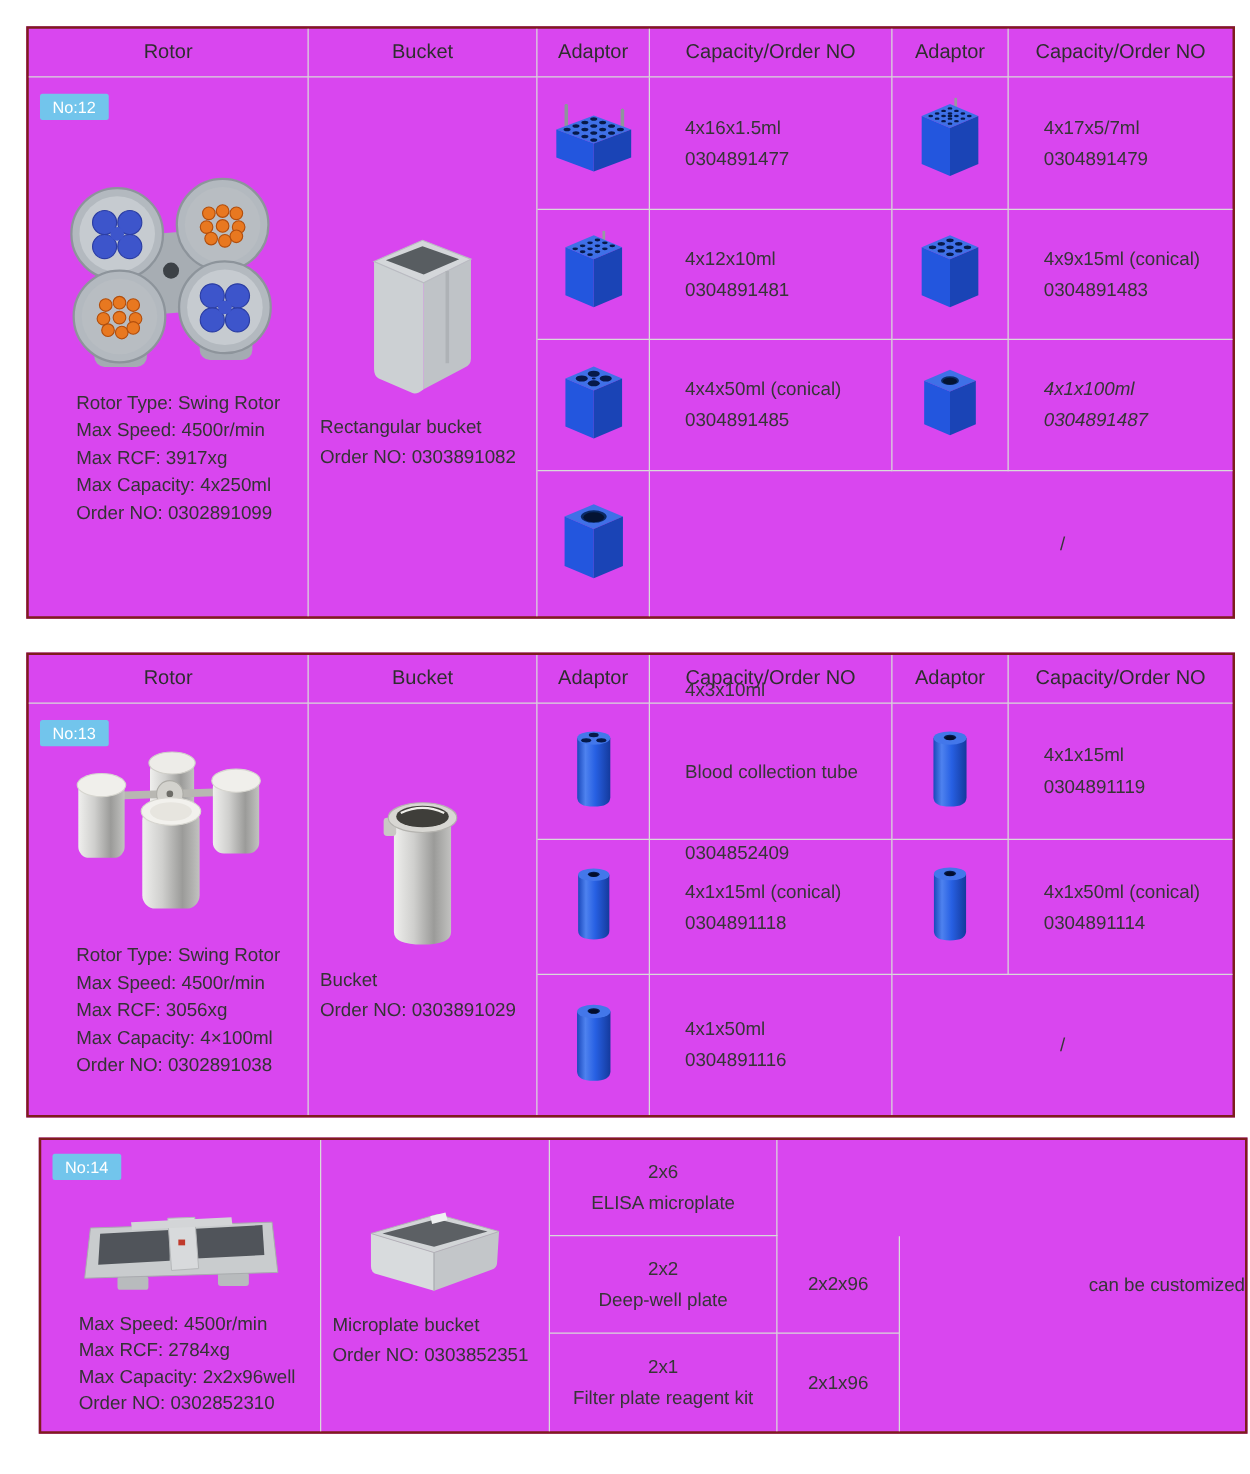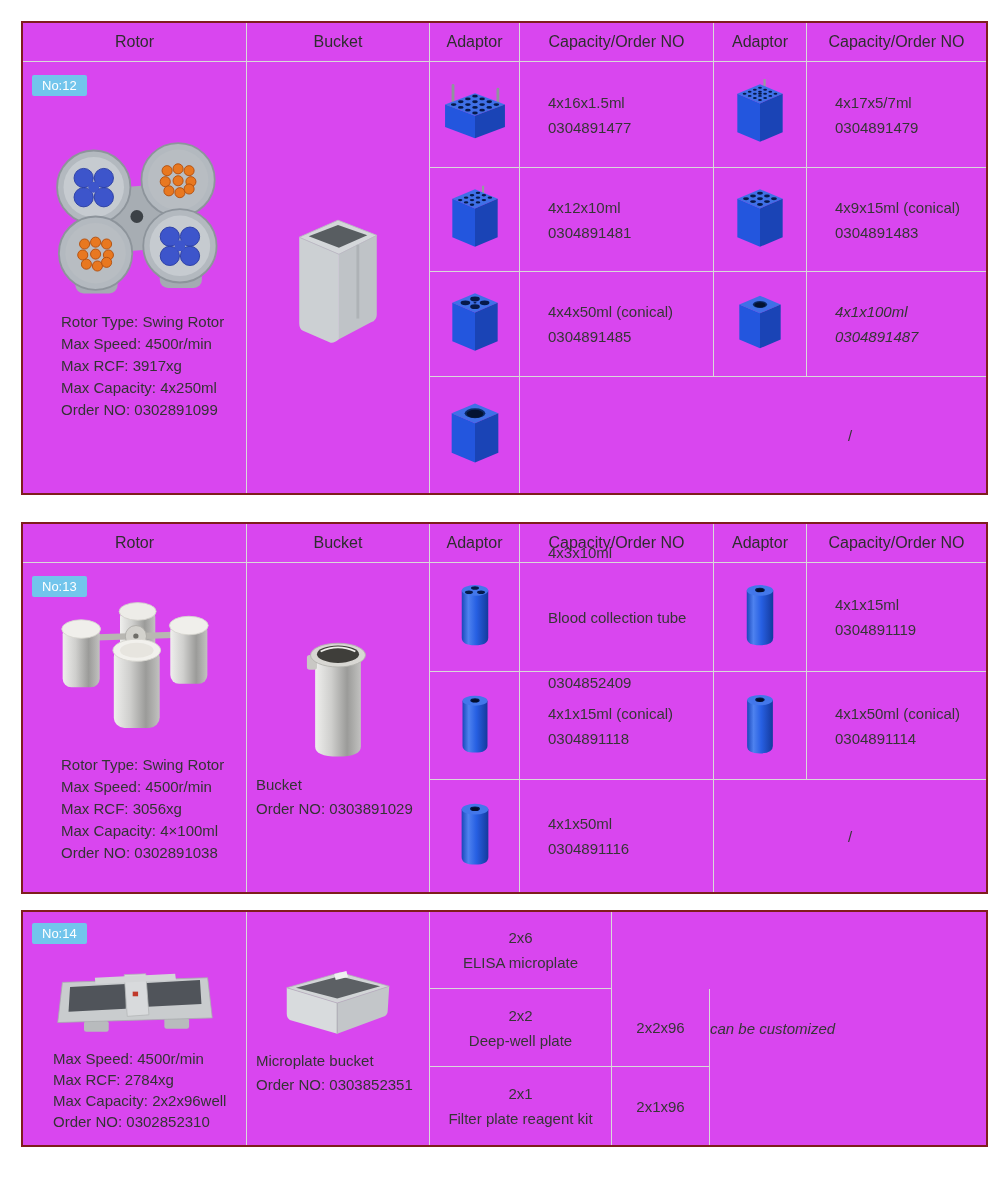--- a/index.html
+++ b/index.html
@@ -4,33 +4,33 @@
 <style>
   html,body{margin:0;padding:0;background:#fff;}
   body{width:1000px;height:1179px;position:relative;overflow:hidden;
        font-family:"Liberation Sans","DejaVu Sans",sans-serif;color:#363636;}
   .tbl{position:absolute;display:grid;border:2px solid #7f1d1d;background:#d946ef;}
   .tbl>div{border-right:1px solid #d9d9d9;border-bottom:1px solid #d9d9d9;box-sizing:border-box;position:relative;}
   .tbl>div.nbr{border-right:none;}
   .tbl>div.nbb{border-bottom:none;}
   #t1{left:21px;top:21px;grid-template-columns:224px 183px 90px 194px 93px 179px;grid-template-rows:39px 106px 104px 105px 116px;}
   #t2{left:21px;top:522px;grid-template-columns:224px 183px 90px 194px 93px 179px;grid-template-rows:39px 109px 108px 112px;}
-  #t3{left:21px;top:910px;grid-template-columns:224px 183px 182px 98px 276px;grid-template-rows:77px 78px 78px;}
+  #t3{left:31px;top:910px;grid-template-columns:224px 183px 182px 98px 276px;grid-template-rows:77px 78px 78px;}
   .hd{display:flex;align-items:center;justify-content:center;font-size:16px;color:#2e2e2e;}
   .ic{display:flex;align-items:center;justify-content:center;}
   .cap{display:flex;flex-direction:column;justify-content:center;padding-left:28px;font-size:15px;line-height:25px;}
   .sl{display:flex;align-items:center;justify-content:center;font-size:15px;}
   .stack{display:flex;flex-direction:column;align-items:center;justify-content:center;height:100%;}
   .badge{position:absolute;top:13px;left:9px;background:#72c5ec;color:#fff;font-size:13px;line-height:21px;padding:0 10px;border-radius:2px;z-index:2;}
   .specs{font-size:15px;line-height:22px;color:#343434;align-self:flex-start;padding-left:38px;margin-top:8px;}
   .specs3{line-height:21px;padding-left:30px;margin-top:6px;}
   .bktxt{font-size:15px;line-height:24px;color:#343434;align-self:flex-start;padding-left:9px;margin-top:6px;}
   .plate{display:flex;flex-direction:column;align-items:center;justify-content:center;font-size:15px;line-height:25px;text-align:center;}
   .code{display:flex;align-items:center;justify-content:center;font-size:15px;}
-  .note{display:flex;align-items:center;justify-content:flex-start;font-size:15px;font-style:italic;}
+  .note{display:flex;align-items:center;justify-content:flex-end;font-size:15px;}
   .defs{position:absolute;width:0;height:0;overflow:hidden;}
 </style>
 </head>
 <body>
 
 <svg class="defs" aria-hidden="true">
   <defs>
     <linearGradient id="gCyl" x1="0" y1="0" x2="1" y2="0">
       <stop offset="0" stop-color="#1a48bb"></stop>
         <stop offset="0.25" stop-color="#4e82ef"></stop>
@@ -303,20 +303,24 @@
         <div>Order NO: 0302891099</div>
       </div>
     </div>
   </div>
 
   <div class="nbb" style="grid-column:2;grid-row:2/6;">
     <div class="stack">
       <span><svg width="104" height="142">
             <use href="#sym-bucketRect"></use>
           </svg></span>
+      <div class="bktxt">
+        <div>Rectangular bucket</div>
+        <div>Order NO: 0303891082</div>
+      </div>
     </div>
   </div>
 
   <div class="ic" style="grid-column:3;grid-row:2;">
       <span><svg width="68" height="58">
           <use href="#sym-block16"></use>
         </svg></span>
     </div>
   <div class="cap" style="grid-column:4;grid-row:2;">
     <div>4x16x1.5ml</div>

